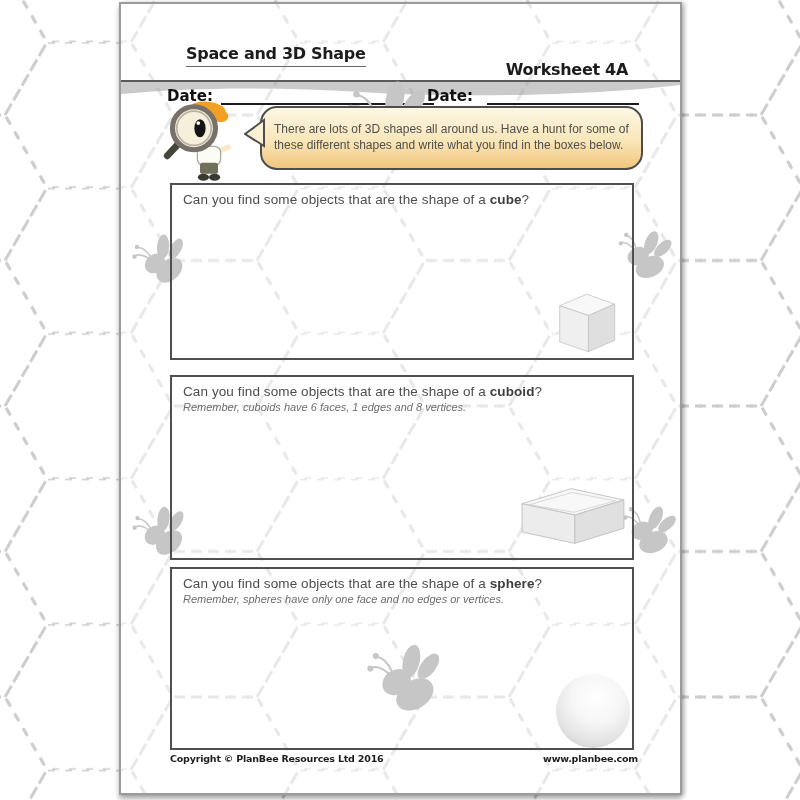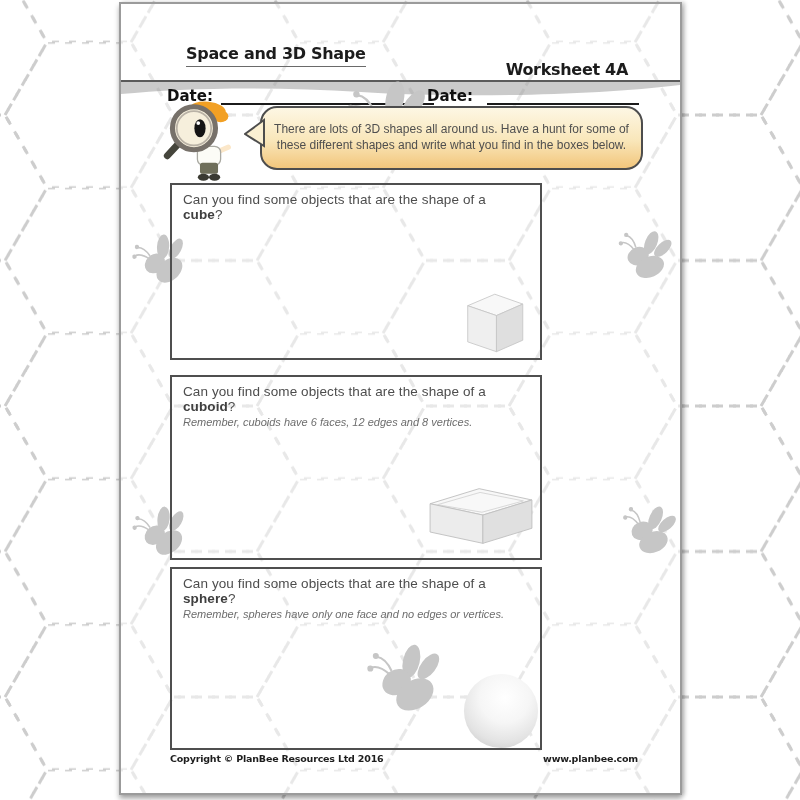--- a/index.html
+++ b/index.html
@@ -44,36 +44,36 @@
   
   .character{position:absolute;left:41px;top:95px;width:88px;height:86px;z-index:4;}
   .bubble{
     position:absolute;left:139px;top:102px;width:383px;height:64px;box-sizing:border-box;
     border:2px solid #4d4d4d;border-radius:17px;
     background:linear-gradient(180deg,#fdf7e4 0%,#f9e6b9 55%,#f2c67c 100%);
     z-index:3;
   }
   .bubble-text{
     width:100%;height:100%;display:flex;align-items:center;justify-content:center;
-    text-align:center;font-size:12px;line-height:1.32;color:#4f4f4f;padding:4px 12px;box-sizing:border-box;
+    text-align:left;font-size:12px;line-height:1.32;color:#4f4f4f;padding:4px 12px;box-sizing:border-box;
   }
   .bubble-tail{position:absolute;left:-18px;top:9px;}
 
   
   .bee{position:absolute;z-index:2;}
   .bee-1{left:222px;top:67px;width:95px;height:95px;transform:rotate(-4deg);}
   .bee-2{left:9px;top:224px;width:64px;height:64px;transform:rotate(-12deg);}
   .bee-3{left:493px;top:219px;width:64px;height:64px;transform:rotate(6deg);}
   .bee-4{left:9px;top:496px;width:64px;height:64px;transform:rotate(-10deg);}
   .bee-5{left:497px;top:494px;width:64px;height:64px;transform:rotate(8deg);}
   .bee-6{left:242px;top:631px;width:88px;height:88px;transform:rotate(-3deg);}
 
   
   .qbox{
-    position:absolute;left:49px;width:372px;box-sizing:border-box;
+    position:absolute;left:49px;width:464px;box-sizing:border-box;
     border:2px solid #4f4f4f;background:transparent;z-index:3;
     padding:7px 11px;
   }
   .qbox-1{top:179px;height:177px;}
   .qbox-2{top:371px;height:185px;}
   .qbox-3{top:563px;height:183px;}
   .q-line{font-size:13.5px;color:#4d4d4d;letter-spacing:0.1px;}
   .q-line .shape-word{font-weight:bold;color:#3f3f3f;}
   .hint-line{font-size:11px;font-style:italic;color:#6d6d6d;margin-top:2px;}
   .shape-img{position:absolute;z-index:3;}
@@ -222,21 +222,21 @@
 
   <div class="qbox qbox-1">
     <div class="q-line"><span>Can you find some objects that are the shape of a </span><span class="shape-word">cube</span><span>?</span></div>
     <svg class="shape-img cube-img" width="74" height="69" viewBox="0 0 90 84">
         <use href="#cube3d"></use>
       </svg>
   </div>
 
   <div class="qbox qbox-2">
     <div class="q-line"><span>Can you find some objects that are the shape of a </span><span class="shape-word">cuboid</span><span>?</span></div>
-    <div class="hint-line">Remember, cuboids have 6 faces, 12 edges and 8 vertices.</div>
+    <div class="hint-line">Remember, cuboids have 6 faces, 1 edges and 8 vertices.</div>
     <svg class="shape-img cuboid-img" width="114" height="66" viewBox="0 0 120 70">
         <use href="#cuboid3d"></use>
       </svg>
   </div>
 
   <div class="qbox qbox-3">
     <div class="q-line"><span>Can you find some objects that are the shape of a </span><span class="shape-word">sphere</span><span>?</span></div>
     <div class="hint-line">Remember, spheres have only one face and no edges or vertices.</div>
     <svg class="shape-img sphere-img" width="88" height="78" viewBox="0 0 90 80">
         <use href="#sphere3d"></use>

